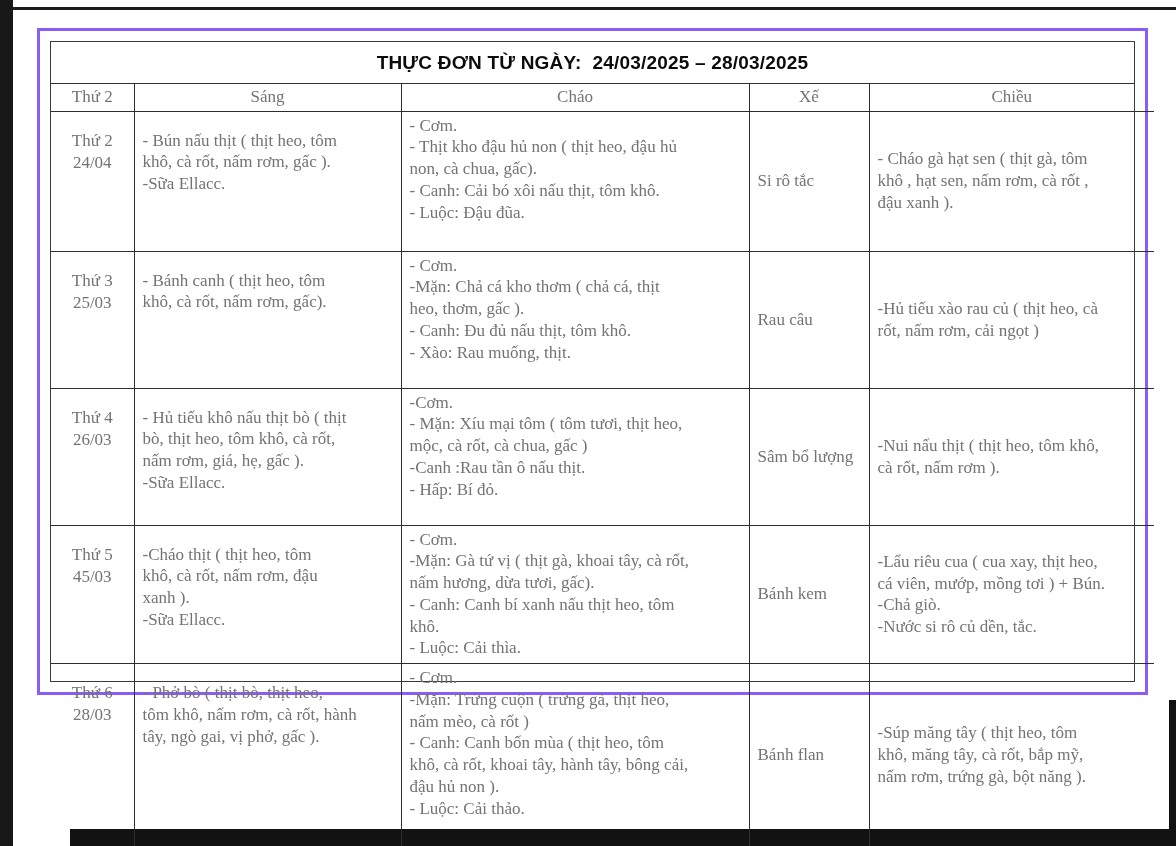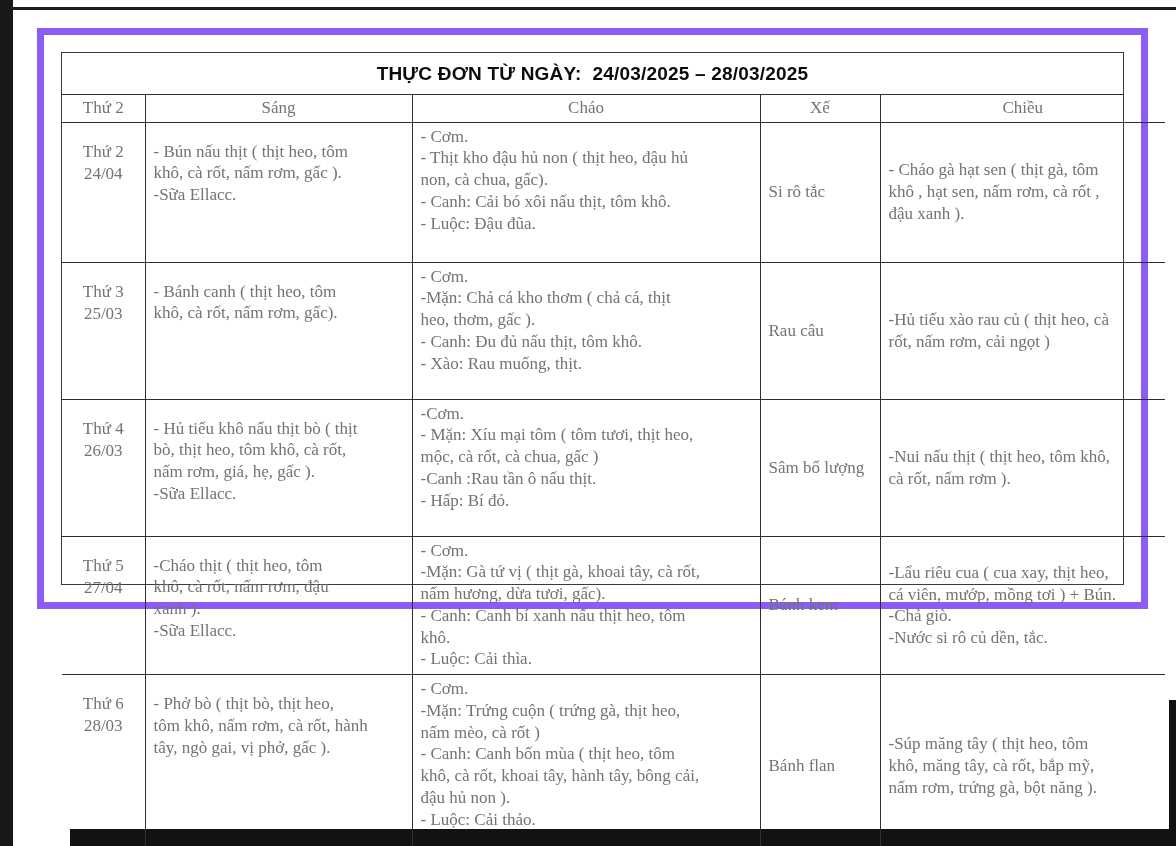--- a/index.html
+++ b/index.html
@@ -34,24 +34,24 @@
   }
   .scan-right {
     position: absolute; left: 1169px; top: 700px;
     width: 7px; height: 146px;
     background: #121212;
   }
   
   .table-frame {
     position: absolute;
     left: 37px; top: 28px;
-    width: 1111px; height: 581px;
-    border: 7px solid #8b5cf6;
+    width: 1111px; height: 667px;
+    border: 3px solid #8b5cf6;
     box-sizing: border-box;
-    padding: 17px;
+    padding: 10px;
     background: #fff;
   }
   .table-inner {
     width: 100%; height: 100%;
     border: 1px solid #3a3a3a;
     box-sizing: border-box;
     display: flex;
     flex-direction: column;
   }
   .title {
@@ -192,21 +192,21 @@
 mộc, cà rốt, cà chua, gấc )
 -Canh :Rau tần ô nấu thịt.
 - Hấp: Bí đỏ.</td>
             <td class="cell xe">Sâm bổ lượng</td>
             <td class="cell chieu">-Nui nấu thịt ( thịt heo, tôm khô,
 cà rốt, nấm rơm ).</td>
           </tr>
           <tr class="r3">
             <td class="day">
               <span>Thứ 5</span>
-              <span>27/04</span>
+              <span>45/03</span>
             </td>
             <td class="cell sang">-Cháo thịt ( thịt heo, tôm
 khô, cà rốt, nấm rơm,  đậu
 xanh ).
 -Sữa Ellacc.</td>
             <td class="cell trua">- Cơm.
 -Mặn: Gà tứ vị ( thịt gà, khoai tây, cà rốt,
 nấm hương, dừa tươi, gấc).
  - Canh: Canh bí xanh nấu thịt heo, tôm
 khô.

